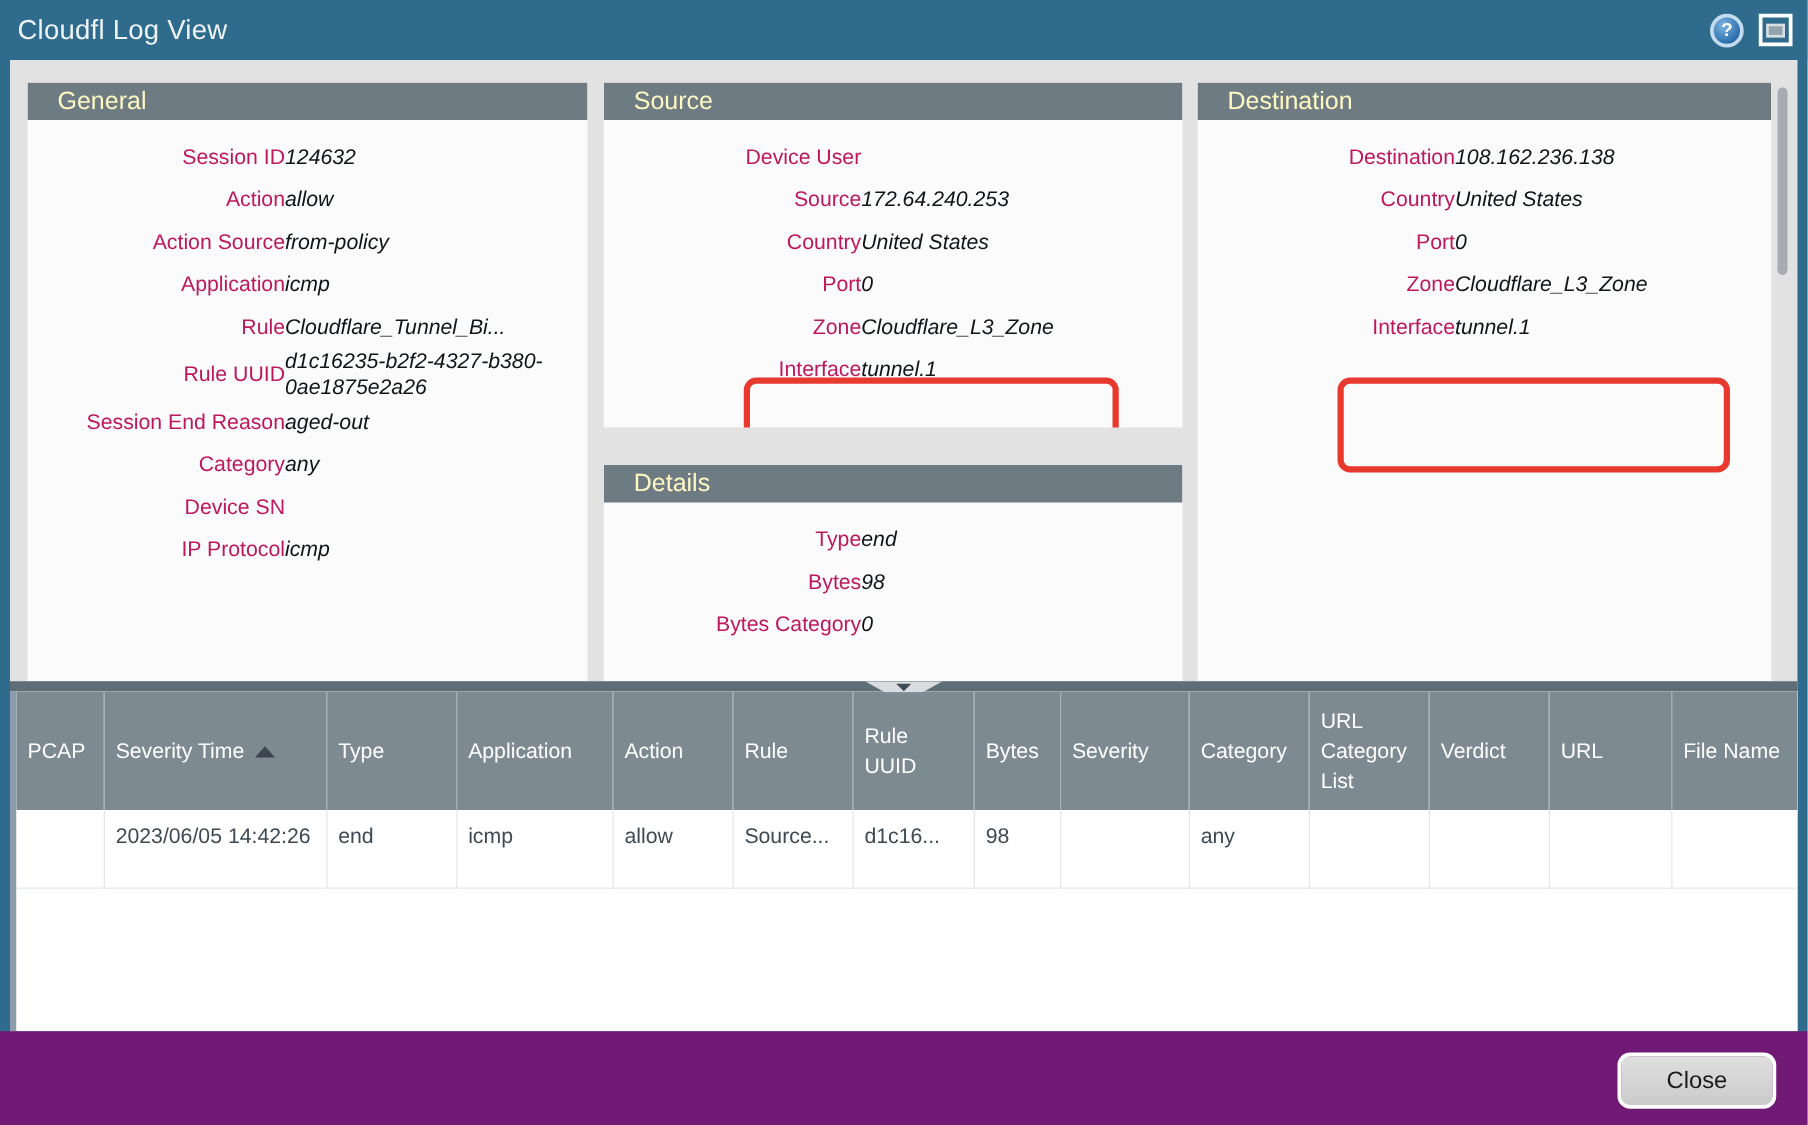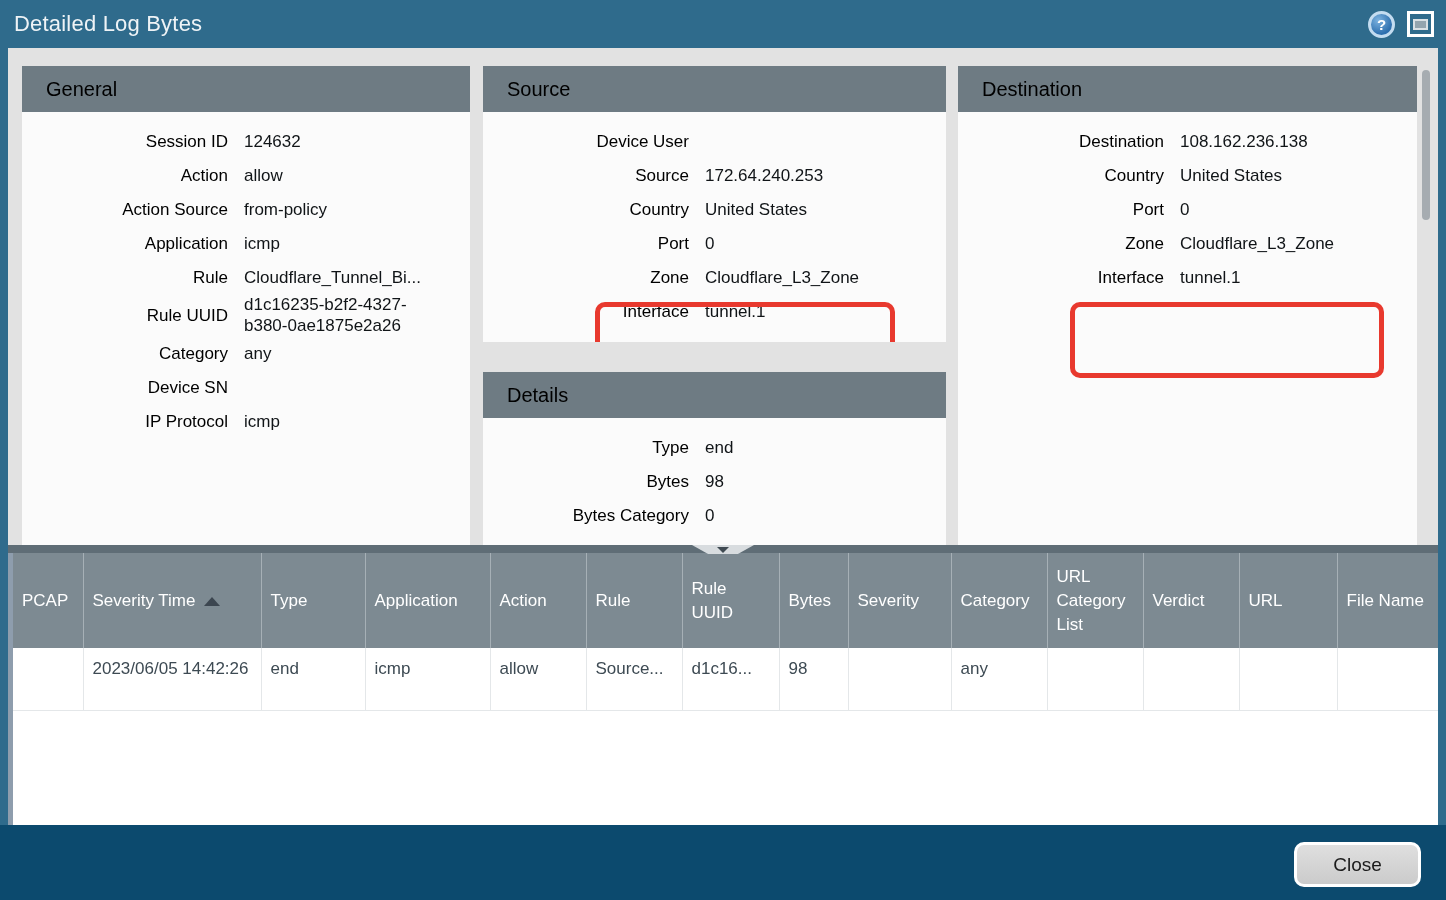--- a/index.html
+++ b/index.html
@@ -46,39 +46,40 @@
   .content {
     position: absolute;
     left: 8px; top: 48px;
     width: 1430px; height: 777px;
     background: #e2e2e2;
   }
   .top-area { position: relative; height: 497px; overflow: hidden; }
 
   .panel { position: absolute; background: #fbfbfb; overflow: hidden; }
   .panel-header {
-    height: 46px;
+    height: 30px;
     background: #6e7b83;
-    color: #000000;
+    color: #fef9c3;
     font-size: 20px;
     display: flex; align-items: center;
     padding-left: 24px;
   }
   .panel-body { padding-top: 12px; position: relative; }
 
   .field-row { display: flex; align-items: center; min-height: 34px; }
   .field-label {
     flex: none; width: 206px;
     text-align: right;
-    color: #000000; font-size: 17px; line-height: 21px;
+    color: #be185d; font-size: 17px; line-height: 21px;
   }
   .field-value {
-    margin-left: 16px; padding-right: 26px;
+    padding-right: 26px;
     color: #101417; font-size: 17px; line-height: 21px;
     word-break: break-word;
+    font-style: italic;
   }
 
   .panel-general     { left: 14px;  top: 18px;  width: 448px; height: 479px; }
   .panel-source      { left: 475px; top: 18px;  width: 463px; height: 276px; }
   .panel-details     { left: 475px; top: 324px; width: 463px; height: 173px; }
   .panel-destination { left: 950px; top: 18px;  width: 459px; height: 479px; }
 
   .red-box {
     position: absolute;
     border: 5px solid #e8392e;
@@ -158,40 +159,40 @@
     overflow: hidden;
     white-space: normal;
   }
   .log-table td:last-child { border-right: none; }
 
   
   .footer {
     position: absolute;
     left: 0; bottom: 0;
     width: 100%; height: 75px;
-    background: #0c4a6e;
+    background: #701a75;
   }
   .close-btn {
     position: absolute;
     right: 25px; top: 17px;
     width: 127px; height: 45px;
     border: 3px solid #ffffff;
     border-radius: 10px;
     background: linear-gradient(#dfdfdf, #cbcbcb);
     color: #1b1b1b;
     font-size: 19px;
     font-family: "Liberation Sans", sans-serif;
     cursor: pointer;
   }
 </style>
 </head>
 <body>
 
 <div class="titlebar">
-  <div class="title">Detailed Log Bytes</div>
+  <div class="title">Cloudfl Log View</div>
   <div class="titlebar-icons">
     <div class="help-icon">
       <span>?</span>
     </div>
     <div class="window-icon">
       <div class="inner"></div>
     </div>
   </div>
 </div>
 
@@ -218,20 +219,24 @@
           <div class="field-label">Application</div>
           <div class="field-value">icmp</div>
         </div>
         <div class="field-row">
           <div class="field-label">Rule</div>
           <div class="field-value">Cloudflare_Tunnel_Bi...</div>
         </div>
         <div class="field-row">
           <div class="field-label">Rule UUID</div>
           <div class="field-value">d1c16235-b2f2-4327-b380-0ae1875e2a26</div>
+        </div>
+        <div class="field-row">
+          <div class="field-label">Session End Reason</div>
+          <div class="field-value">aged-out</div>
         </div>
         <div class="field-row">
           <div class="field-label">Category</div>
           <div class="field-value">any</div>
         </div>
         <div class="field-row">
           <div class="field-label">Device SN</div>
           <div class="field-value"></div>
         </div>
         <div class="field-row">

